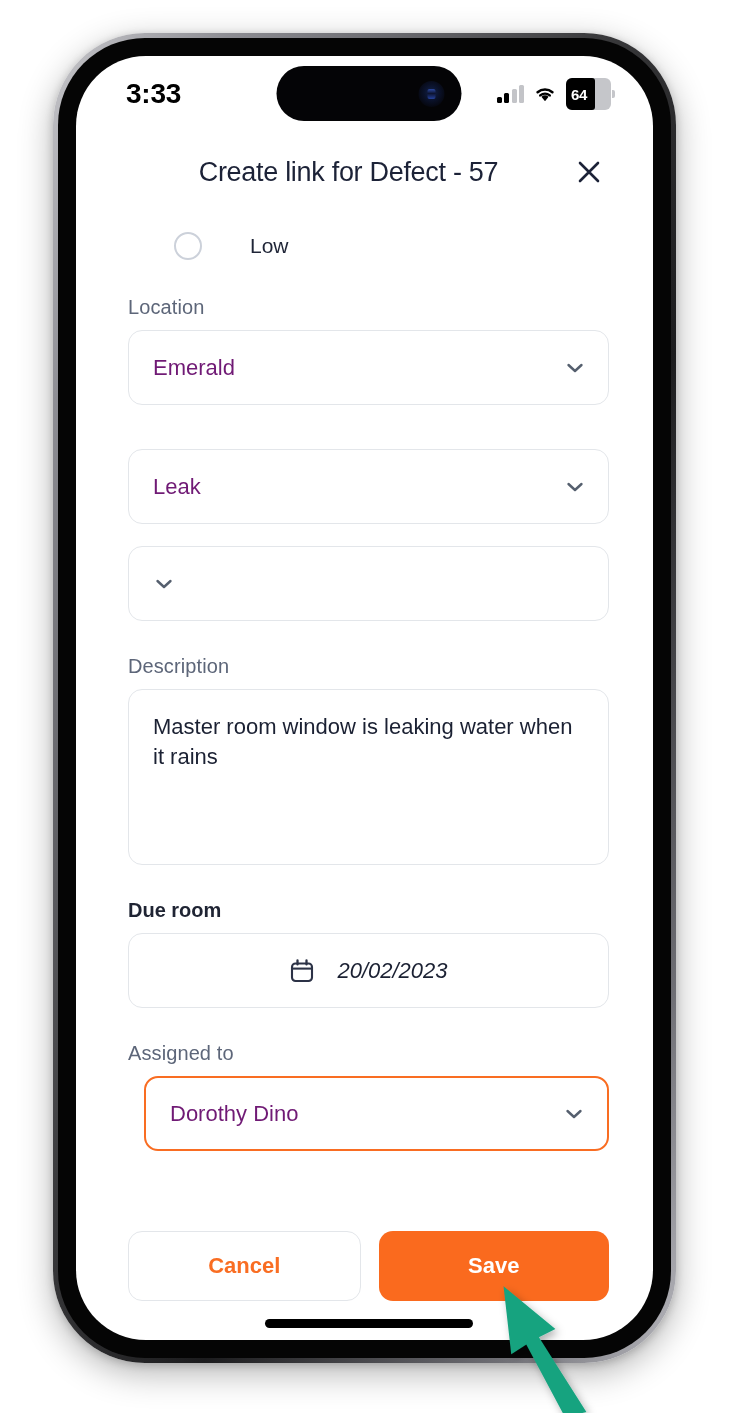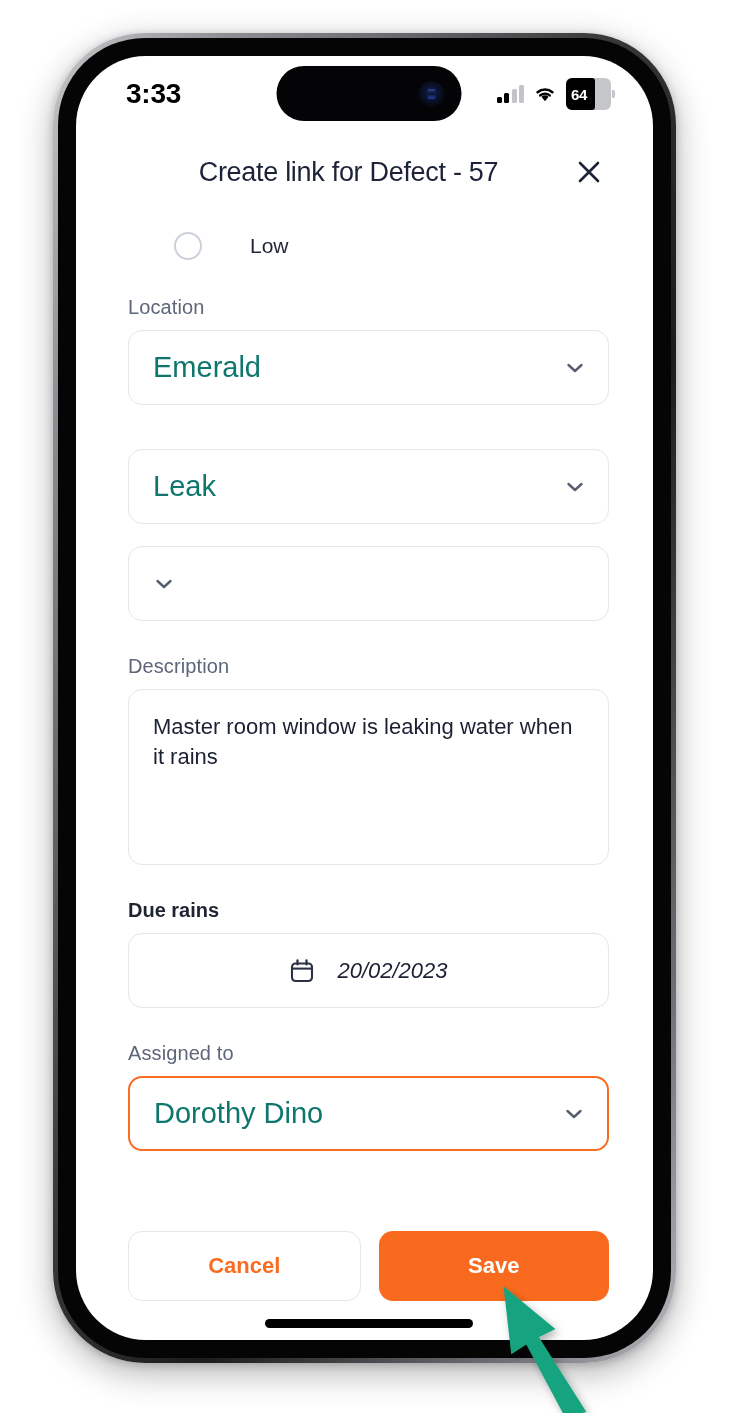--- a/index.html
+++ b/index.html
@@ -244,25 +244,26 @@
     border: 1.5px solid #e3e6ea;
     border-radius: 14px;
     background: #ffffff;
     display: flex;
     align-items: center;
     padding: 0 22px 0 24px;
     cursor: pointer;
   }
   .select-box.active {
     border: 2px solid #f96d22;
+    margin-left: 16px;
   }
   .select-value {
     flex: 1;
-    font-size: 29px;
-    color: #0f766e;
+    font-size: 22px;
+    color: #701a75;
   }
   .chev {
     width: 22px;
     height: 22px;
     flex: 0 0 auto;
   }
 
   .gap-sm  { height: 22px; }
   .gap-md  { height: 34px; }
 
@@ -432,21 +433,21 @@
 
             <div class="gap-md"></div>
 
             <div class="field-label">Description</div>
             <div class="textarea-box">
               <div class="textarea-text">Master room window is leaking water when it rains</div>
             </div>
 
             <div class="gap-md"></div>
 
-            <div class="field-label strong">Due rains</div>
+            <div class="field-label strong">Due room</div>
             <div class="date-box">
               <svg class="cal-icon" viewBox="0 0 26 26">
                 <rect x="3" y="5.5" width="20" height="17.5" rx="3.5" stroke="#2c3246" stroke-width="2.1" fill="none"></rect>
                 <path d="M3.6 10.6 H22.4" stroke="#2c3246" stroke-width="2.1"></path>
                 <path d="M8.5 2.4 V6.4 M17.5 2.4 V6.4" stroke="#2c3246" stroke-width="2.3" stroke-linecap="round"></path>
               </svg>
               <span class="date-value">20/02/2023</span>
             </div>
 
             <div class="gap-md"></div>

